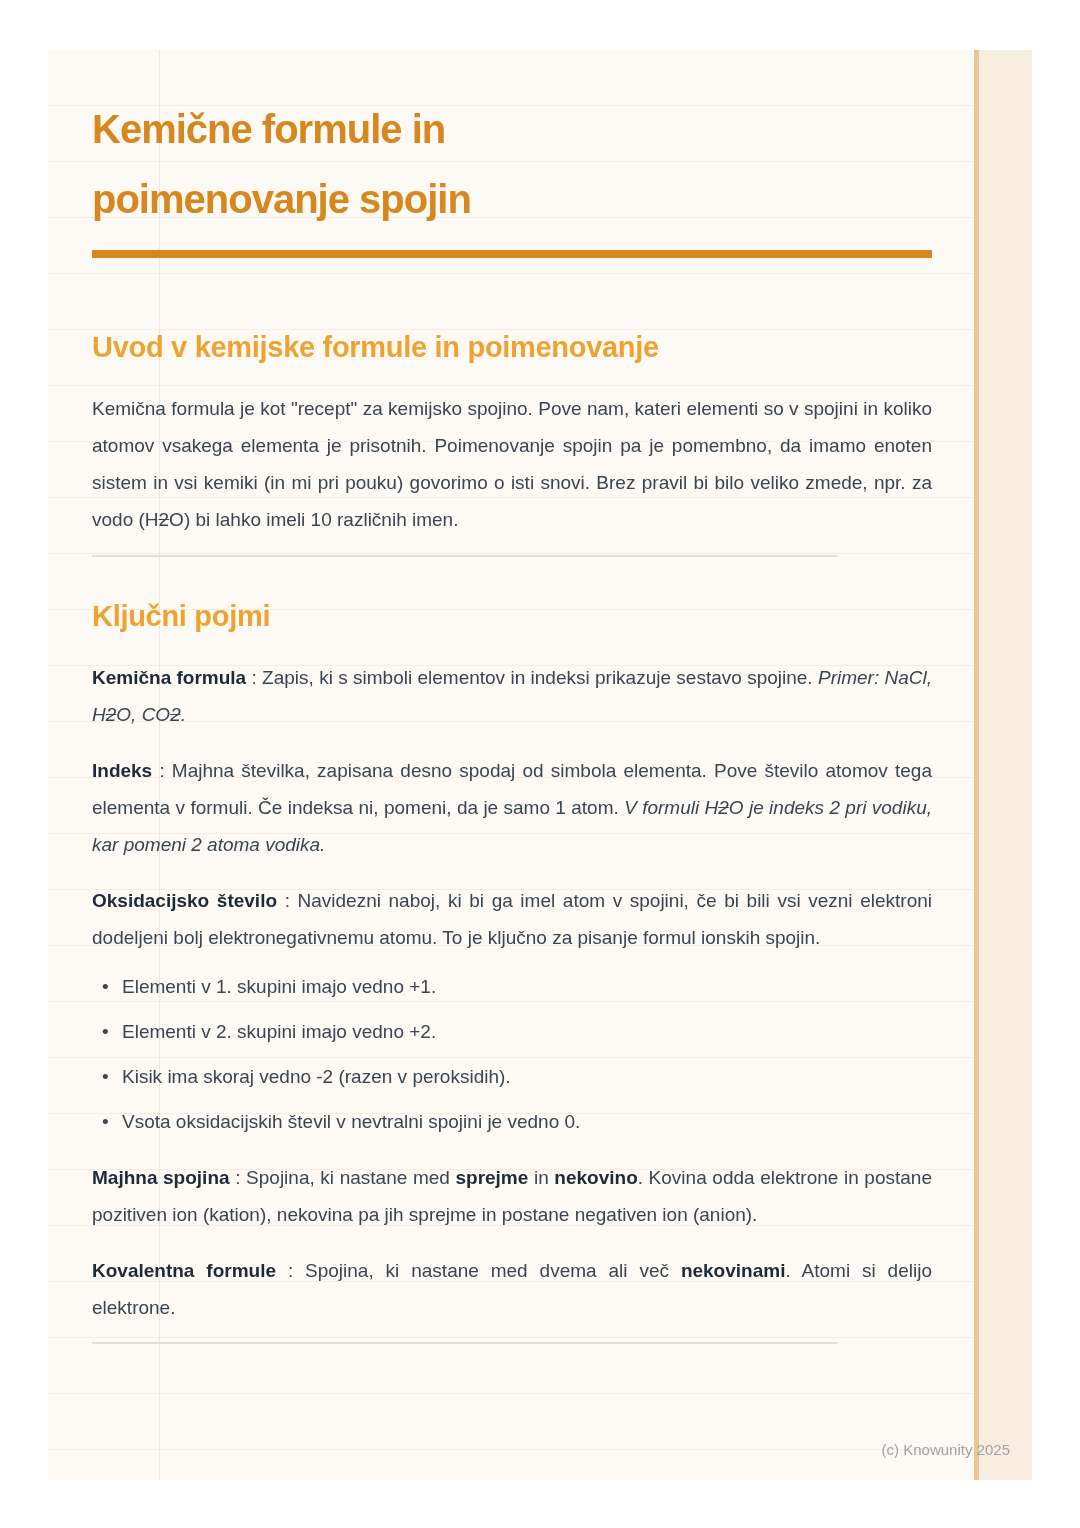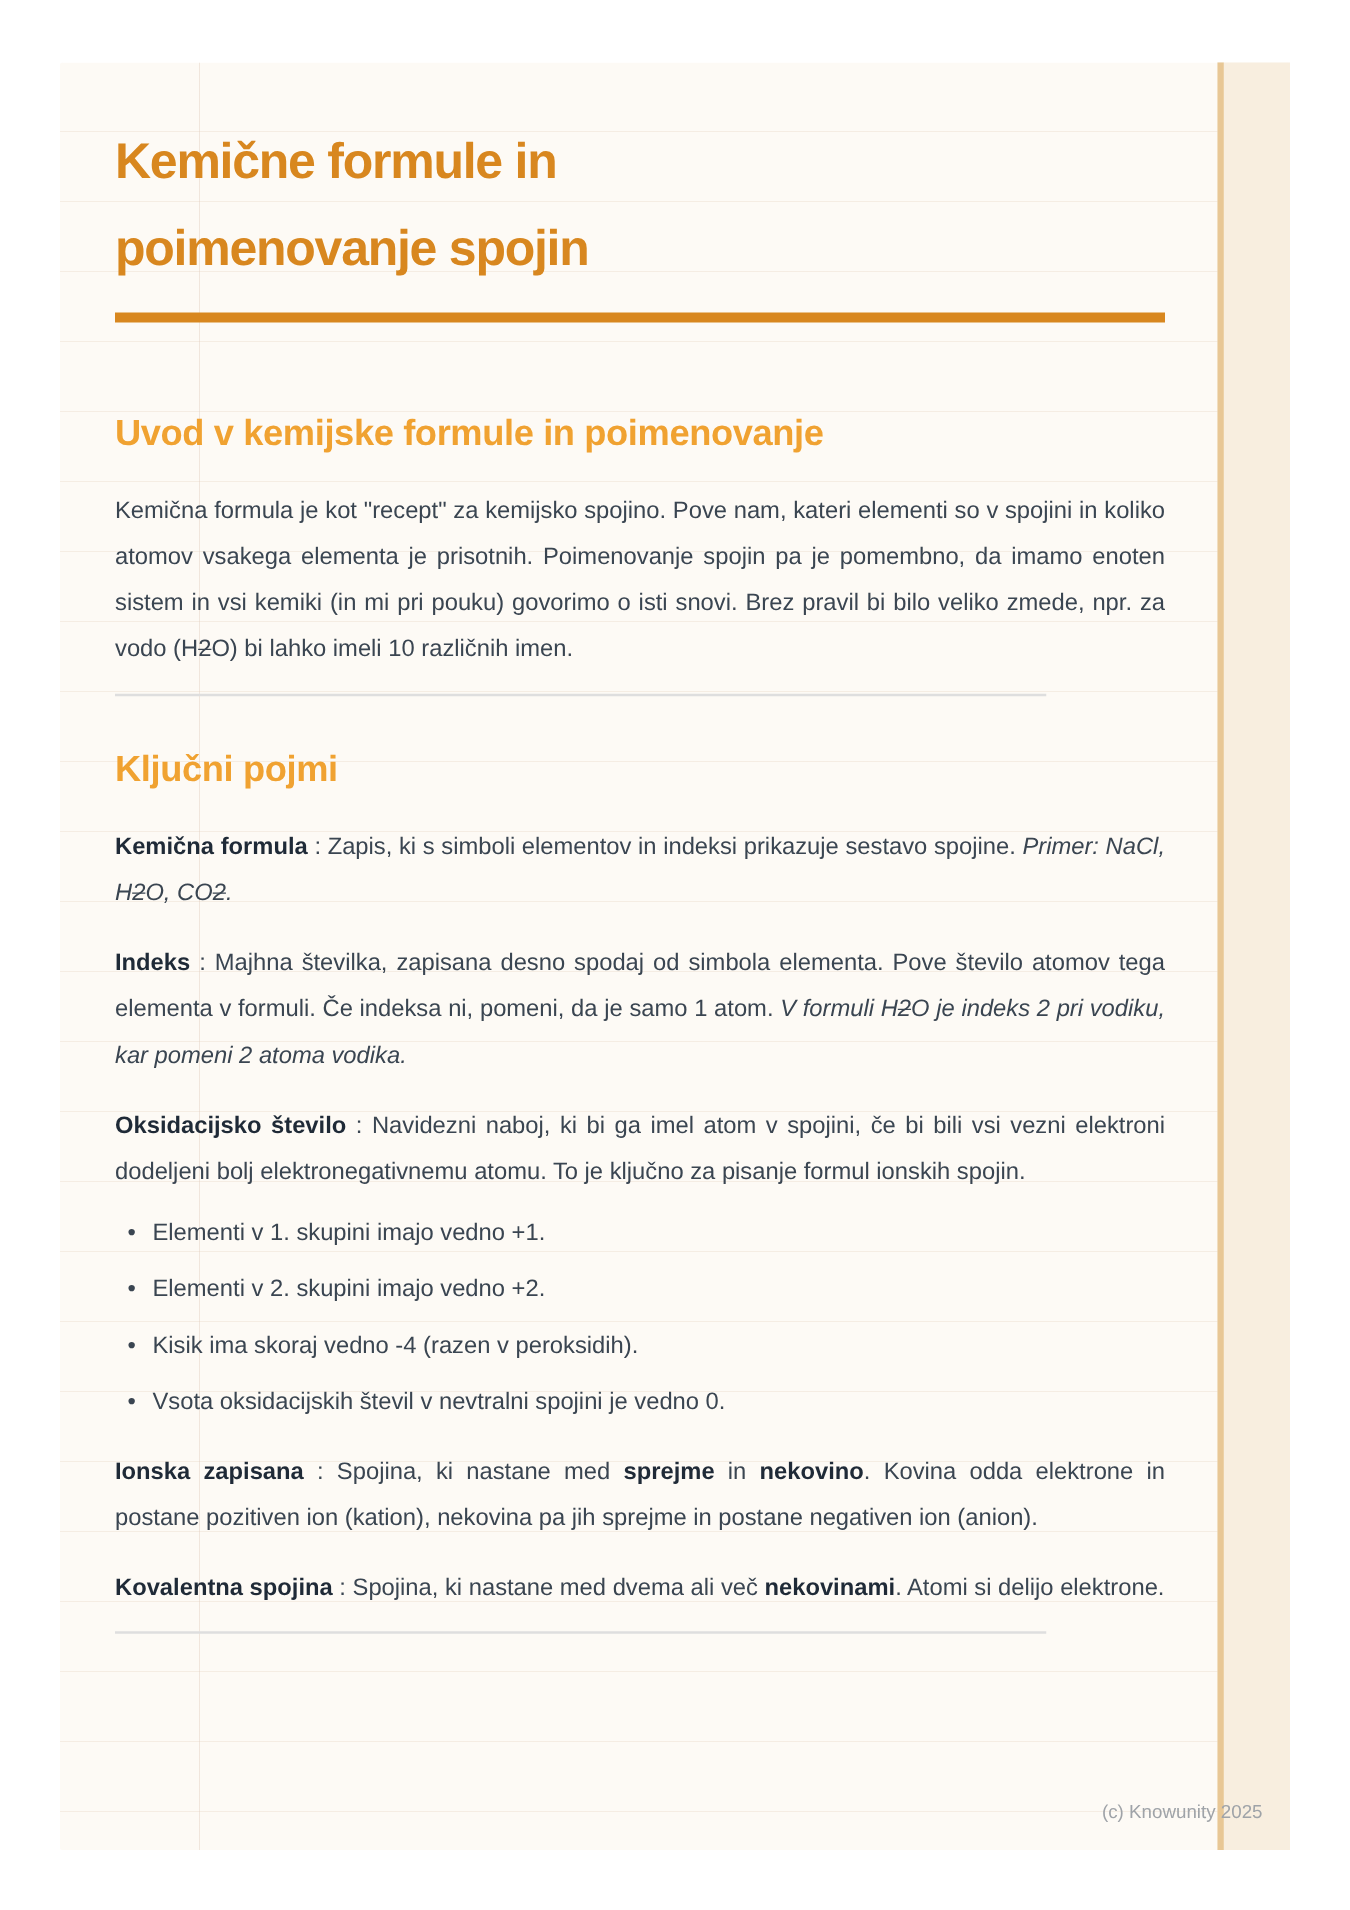--- a/index.html
+++ b/index.html
@@ -140,25 +140,25 @@
 
     <p class="body"><span class="b">Kemična formula</span><span> : Zapis, ki s simboli elementov in indeksi prikazuje sestavo spojine. </span><span class="i">Primer: NaCl, H</span><span class="i s">2</span><span class="i">O, CO</span><span class="i s">2</span><span class="i">.</span></p>
 
     <p class="body tight"><span class="b">Indeks</span><span> : Majhna številka, zapisana desno spodaj od simbola elementa. Pove število atomov tega elementa v formuli. Če indeksa ni, pomeni, da je samo 1 atom. </span><span class="i">V formuli H</span><span class="i s">2</span><span class="i">O je indeks 2 pri vodiku, kar pomeni 2 atoma vodika.</span></p>
 
     <p class="body tight"><span class="b">Oksidacijsko število</span><span> : Navidezni naboj, ki bi ga imel atom v spojini, če bi bili vsi vezni elektroni dodeljeni bolj elektronegativnemu atomu. To je ključno za pisanje formul ionskih spojin.</span></p>
 
     <ul class="rules">
       <li>Elementi v 1. skupini imajo vedno +1.</li>
       <li>Elementi v 2. skupini imajo vedno +2.</li>
-      <li>Kisik ima skoraj vedno -4 (razen v peroksidih).</li>
+      <li>Kisik ima skoraj vedno -2 (razen v peroksidih).</li>
       <li>Vsota oksidacijskih števil v nevtralni spojini je vedno 0.</li>
     </ul>
 
-    <p class="body tight"><span class="b">Ionska zapisana</span><span> : Spojina, ki nastane med </span><span class="b">sprejme</span><span> in </span><span class="b">nekovino</span><span>. Kovina odda elektrone in postane pozitiven ion (kation), nekovina pa jih sprejme in postane negativen ion (anion).</span></p>
+    <p class="body tight"><span class="b">Majhna spojina</span><span> : Spojina, ki nastane med </span><span class="b">sprejme</span><span> in </span><span class="b">nekovino</span><span>. Kovina odda elektrone in postane pozitiven ion (kation), nekovina pa jih sprejme in postane negativen ion (anion).</span></p>
 
-    <p class="body tight"><span class="b">Kovalentna spojina</span><span> : Spojina, ki nastane med dvema ali več </span><span class="b">nekovinami</span><span>. Atomi si delijo elektrone.</span></p>
+    <p class="body tight"><span class="b">Kovalentna formule</span><span> : Spojina, ki nastane med dvema ali več </span><span class="b">nekovinami</span><span>. Atomi si delijo elektrone.</span></p>
 
     <hr class="divider divider-2">
   </div>
 
   <div class="copyright">(c) Knowunity 2025</div>
 </div>
 
 </body></html>

